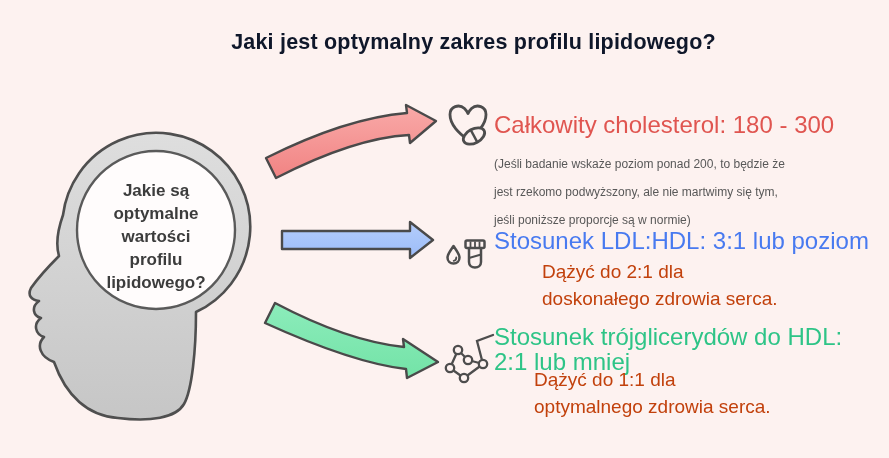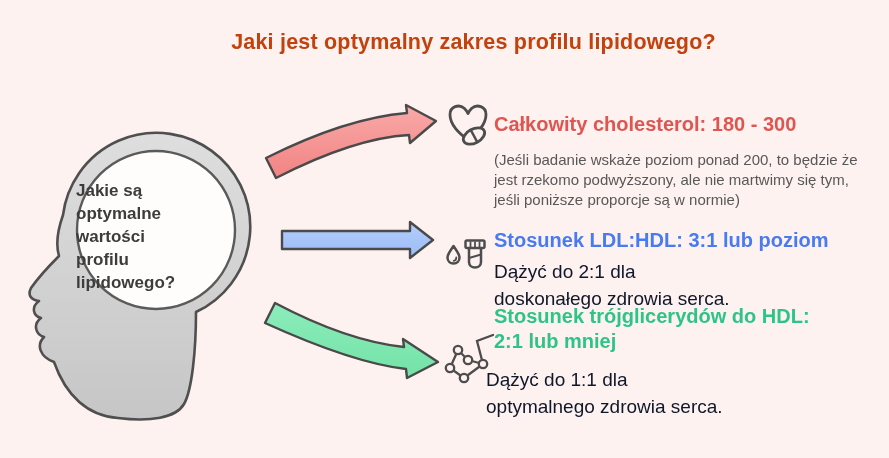--- a/index.html
+++ b/index.html
@@ -4,39 +4,39 @@
 <style>
   html,body{margin:0;padding:0;background:#ffffff;}
   #canvas{
     position:relative;width:889px;height:458px;overflow:hidden;
     background:var(--bg,#fdf2f0);
     font-family:"Liberation Sans",sans-serif;
   }
   .abs{position:absolute;}
   .title{
     left:0;right:0;top:30px;padding-left:58px;
-    text-align:center;font-size:21.5px;font-weight:700;color:#c2410c;
+    text-align:center;font-size:21.5px;font-weight:700;color:#0f172a;
     letter-spacing:.2px;
   }
   .head-question{
     left:76px;top:179px;width:160px;
-    font-size:17px;font-weight:700;color:#3c3c3c;
+    text-align:center;font-size:17px;font-weight:700;color:#3c3c3c;
     line-height:23px;white-space:pre-line;
   }
   .row-heading{
-    font-size:20px;font-weight:700;line-height:25px;white-space:pre-line;
+    font-size:24px;font-weight:400;line-height:25px;white-space:pre-line;
   }
   .heading-red{color:var(--accent-red,#e05550);}
   .heading-blue{color:var(--accent-blue,#487af0);}
   .heading-green{color:var(--accent-green,#2ec487);}
   .note-small{
-    font-size:15px;color:#585858;line-height:20px;white-space:pre-line;
+    font-size:12px;color:#585858;line-height:28px;white-space:pre-line;
   }
   .note-big{
-    font-size:19px;color:#0f172a;line-height:27px;white-space:pre-line;
+    font-size:19px;color:#c2410c;line-height:27px;white-space:pre-line;margin-left:48px;
   }
   svg{display:block;overflow:visible;}
 </style>
 </head>
 <body>
 
 <div id="canvas">
 
   <div class="abs title">Jaki jest optymalny zakres profilu lipidowego?</div>
 
@@ -130,18 +130,18 @@
       </g>
       <g fill="var(--bg,#fdf2f0)" stroke="#4d4d4d" stroke-width="2.3">
         <circle cx="20" cy="18" r="4.2"></circle>
         <circle cx="30" cy="28" r="4.2"></circle>
         <circle cx="45" cy="32" r="4.2"></circle>
         <circle cx="12" cy="36" r="4.2"></circle>
         <circle cx="26" cy="46" r="4.2"></circle>
       </g>
     </svg>
   </div>
-  <div class="abs row-heading heading-green" style="left:494px;top:304px;">Stosunek trójglicerydów do HDL:
+  <div class="abs row-heading heading-green" style="left:494px;top:324px;">Stosunek trójglicerydów do HDL:
 2:1 lub mniej</div>
   <div class="abs note-big" style="left:486px;top:366px;">Dążyć do 1:1 dla
 optymalnego zdrowia serca.</div>
 
 </div>
 
 </body></html>

